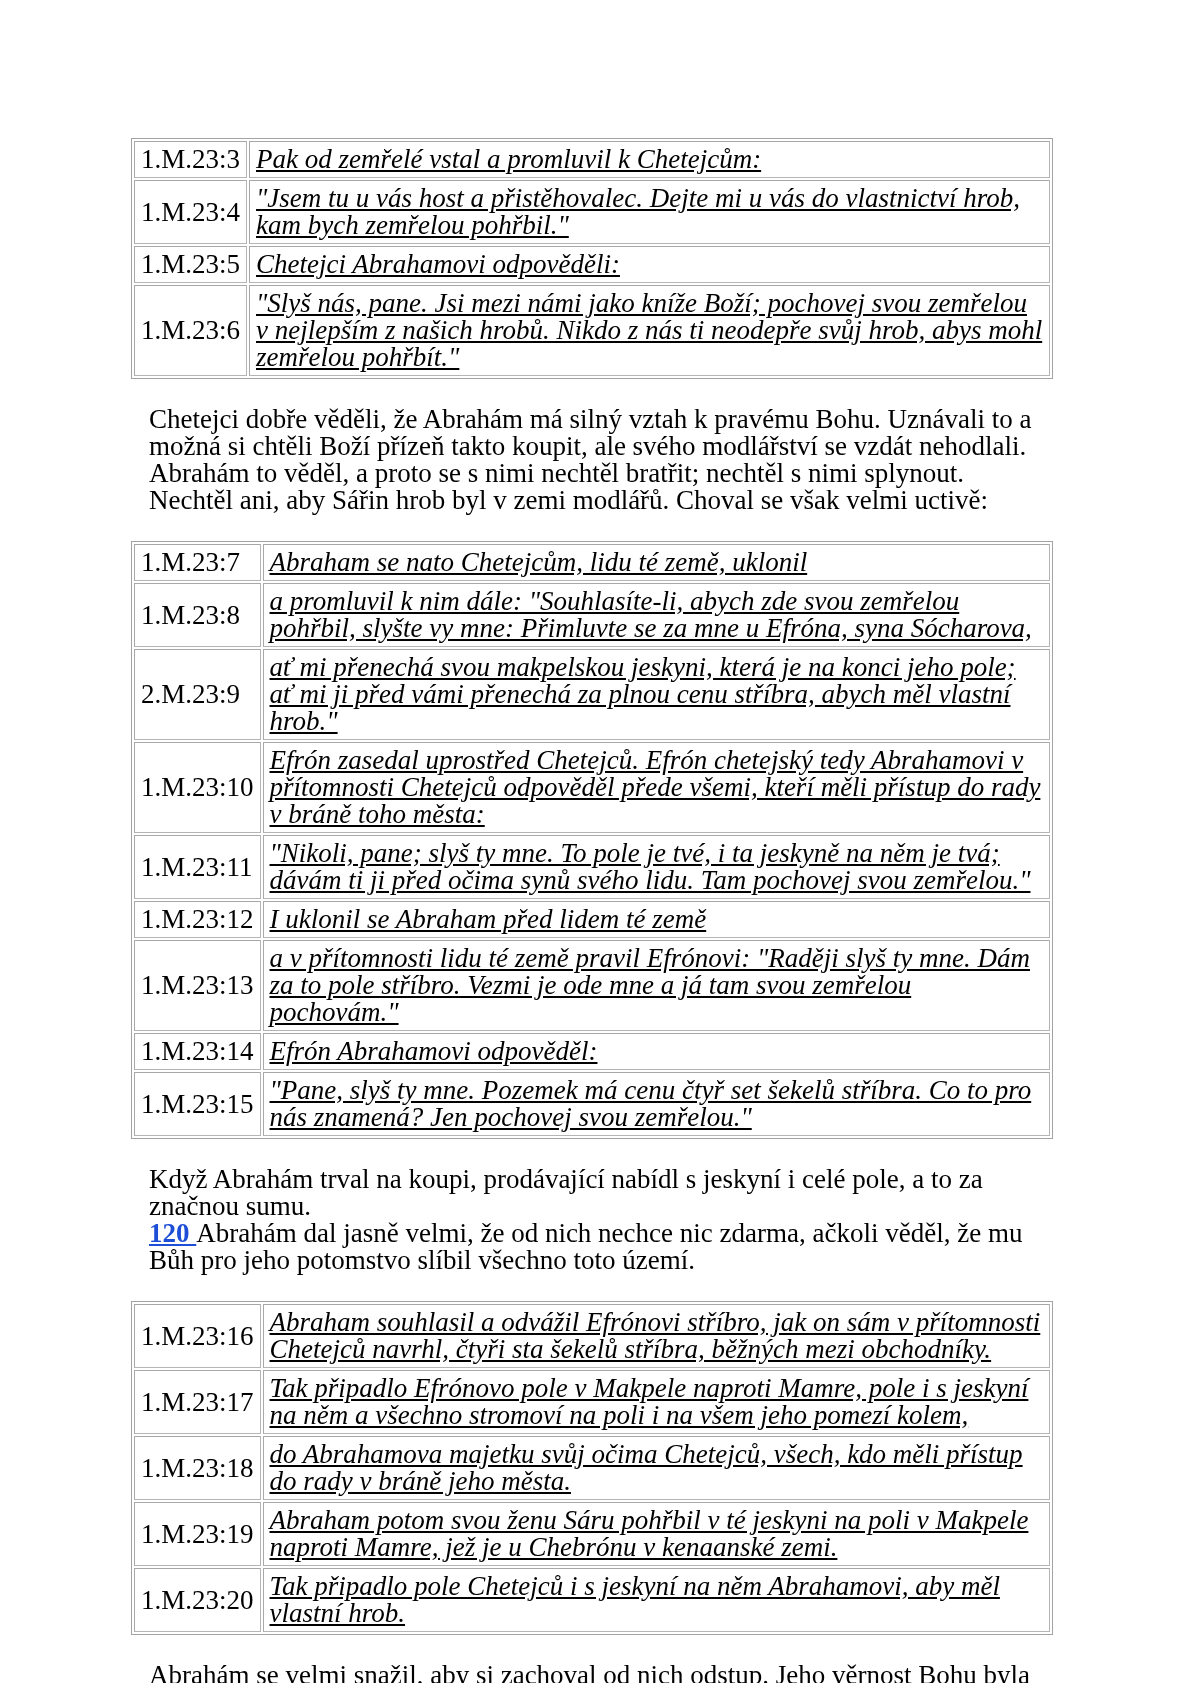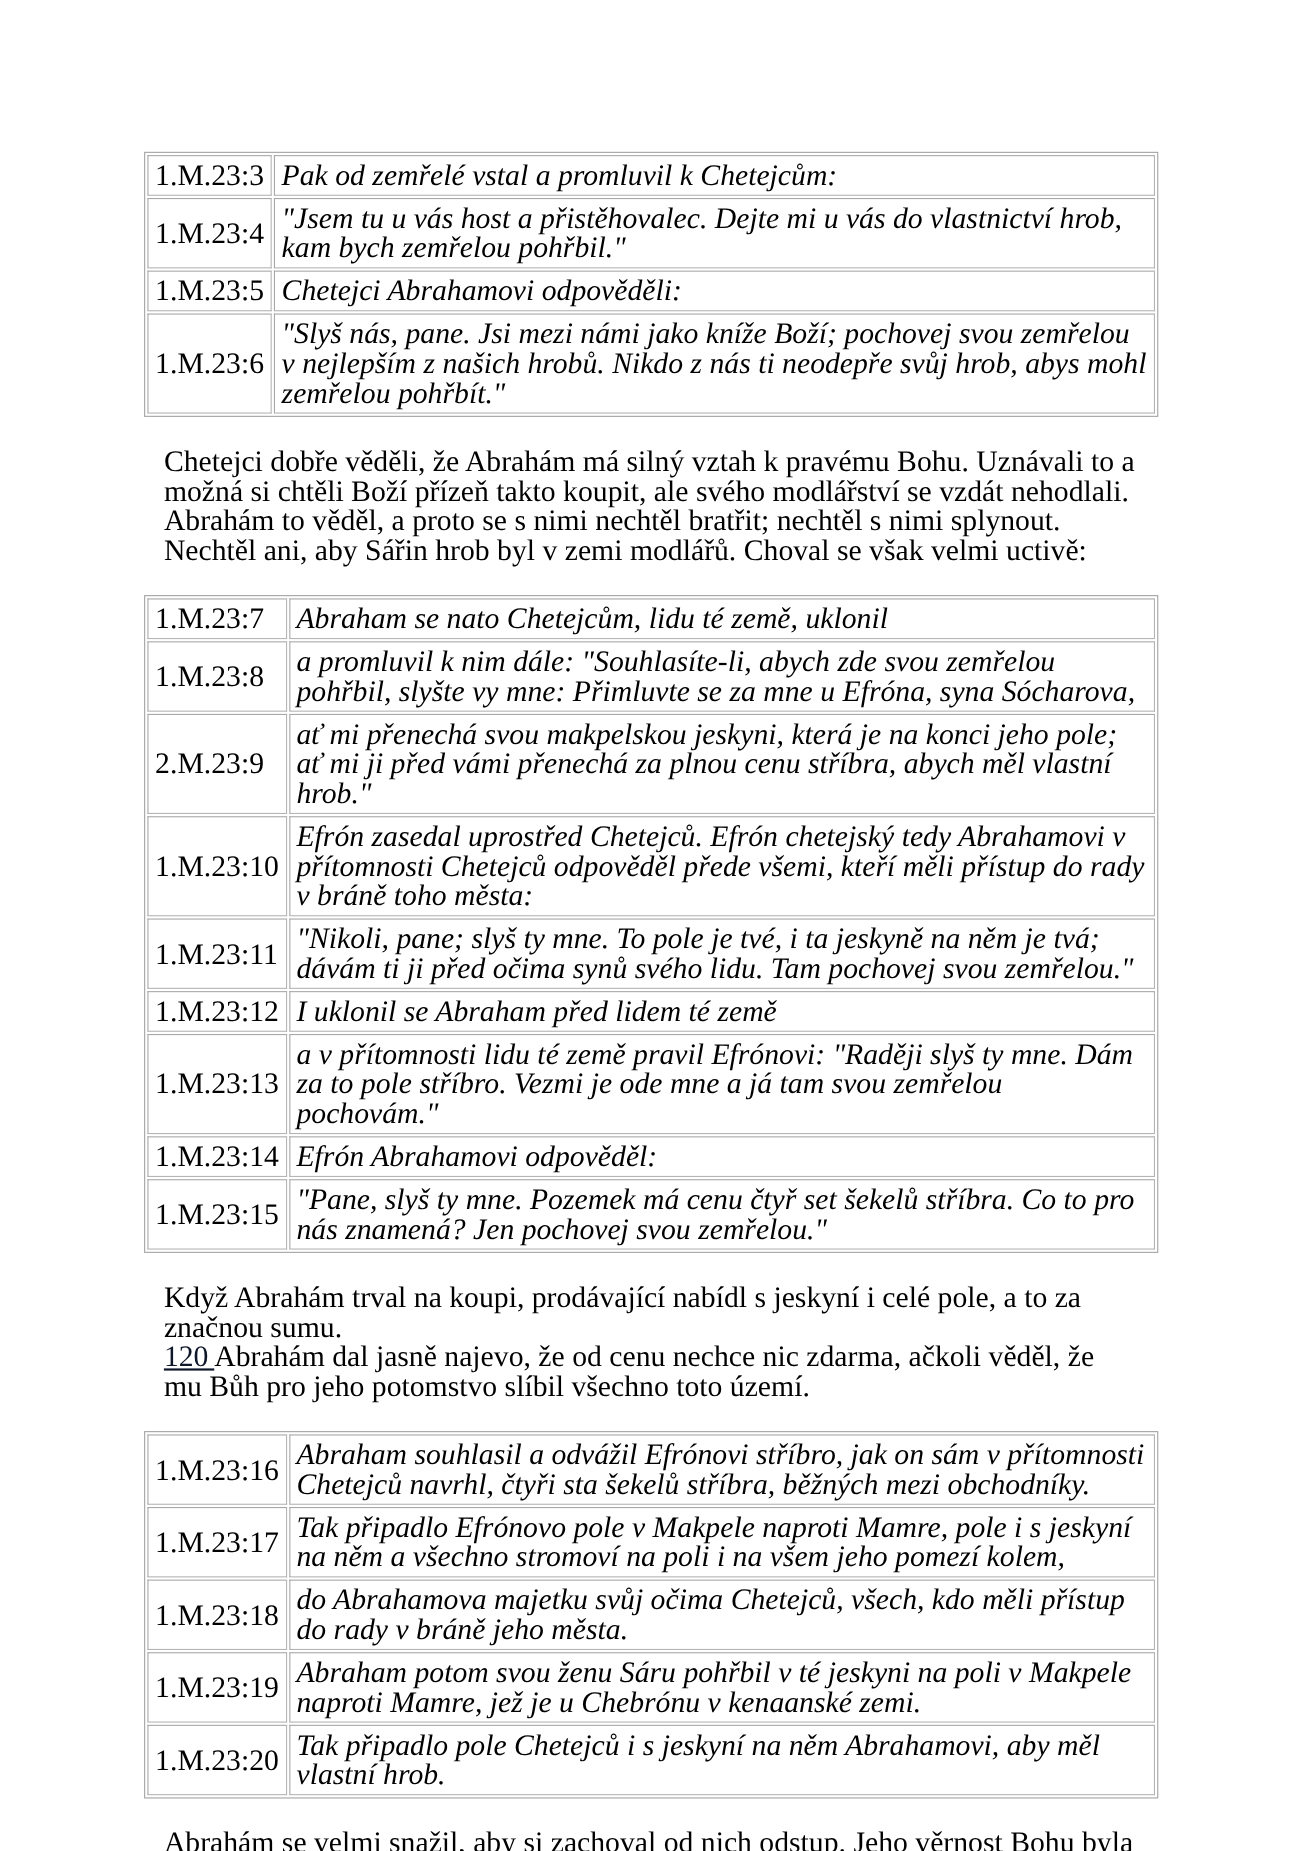--- a/index.html
+++ b/index.html
@@ -28,25 +28,25 @@
     border-left-color: #a8a8a8;
     padding: 4px 6px;
     vertical-align: middle;
     background: #ffffff;
   }
   td.ref {
     width: 90px;
     white-space: nowrap;
     font-style: normal;
   }
-  td.verse { font-style: italic; }
+  td.verse { font-style: italic; text-decoration: underline; }
   p.commentary { margin: 27px 18px; }
   a.ref-link {
-    color: #0f172a;
-    font-weight: normal;
+    color: #1d4ed8;
+    font-weight: bold;
     text-decoration: underline;
     cursor: pointer;
   }
 </style>
 </head>
 <body>
 
 <div class="page">
 
   <table class="verses">
@@ -110,21 +110,21 @@
         </tr>
         <tr>
           <td class="ref">1.M.23:15</td>
           <td class="verse">"Pane, slyš ty mne. Pozemek má cenu čtyř set šekelů stříbra. Co to pro nás znamená? Jen pochovej svou zemřelou."</td>
         </tr>
       </tbody>
   </table>
 
   <p class="commentary">
     <span>Když Abrahám trval na koupi, prodávající nabídl s jeskyní i celé pole, a to za značnou sumu.</span><br>
-    <a class="ref-link">120 </a><span>Abrahám dal jasně najevo, že od cenu nechce nic zdarma, ačkoli věděl, že mu Bůh pro jeho potomstvo slíbil všechno toto území.</span>
+    <a class="ref-link">120 </a><span>Abrahám dal jasně velmi, že od nich nechce nic zdarma, ačkoli věděl, že mu Bůh pro jeho potomstvo slíbil všechno toto území.</span>
   </p>
 
   <table class="verses">
     <tbody>
         <tr>
           <td class="ref">1.M.23:16</td>
           <td class="verse">Abraham souhlasil a odvážil Efrónovi stříbro, jak on sám v přítomnosti Chetejců navrhl, čtyři sta šekelů stříbra, běžných mezi obchodníky.</td>
         </tr>
         <tr>
           <td class="ref">1.M.23:17</td>

